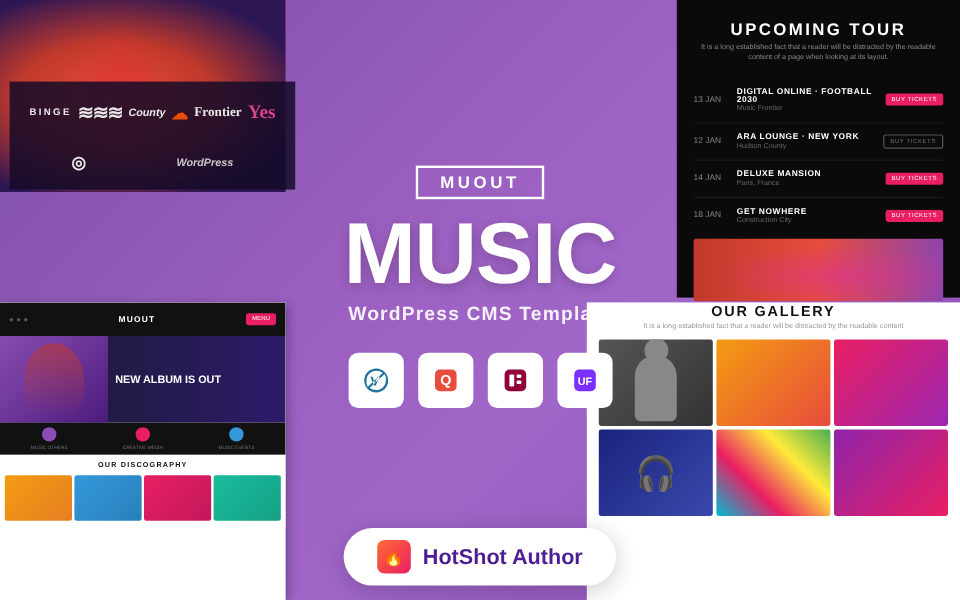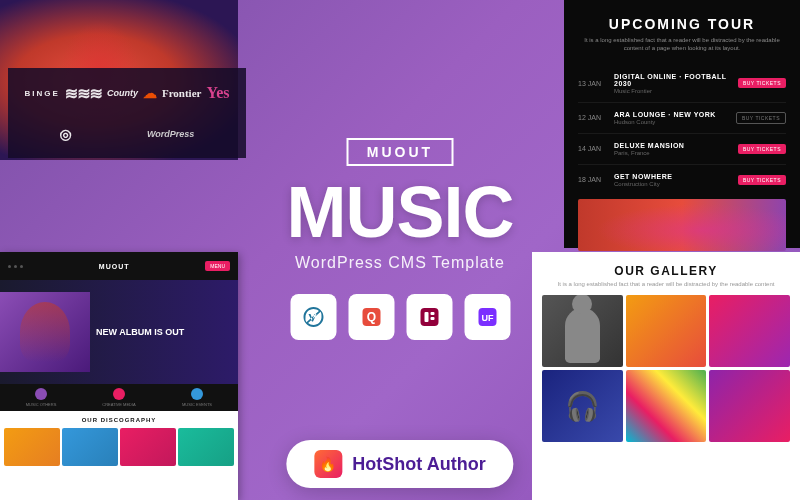--- a/index.html
+++ b/index.html
@@ -136,24 +136,24 @@
     .tour-btn.sold {
       background: transparent;
       border: 1px solid #555;
       color: #777;
     }
 
     
     .right-bottom-panel {
       position: absolute;
       bottom: 0; right: 0;
-      width: 268px;
+      width: 311px;
       height: 248px;
       background: white;
-      padding: 12px 10px;
+      padding: 0 10px;
     }
     .gallery-title {
       text-align: center;
       font-size: 12px;
       font-weight: 800;
       color: #111;
       letter-spacing: 1.5px;
       margin-bottom: 3px;
     }
     .gallery-subtitle {
@@ -233,21 +233,21 @@
     }
     .preview-btn {
       background: #e91e63;
       color: white;
       font-size: 5px;
       padding: 2px 5px;
       border-radius: 2px;
     }
     .preview-hero {
       background: linear-gradient(to right, #1a1a2e, #2d1b69);
-      height: 104px;
+      height: 72px;
       position: relative;
       overflow: hidden;
       display: flex;
       align-items: center;
     }
     .preview-hero-img {
       width: 90px; height: 80px;
       background: linear-gradient(135deg, #8b4db5, #4a1a7a);
       flex-shrink: 0;
       position: relative;
@@ -342,21 +342,21 @@
       font-size: 72px;
       font-weight: 900;
       line-height: 1;
       letter-spacing: -1px;
       margin-bottom: 6px;
       text-shadow: 0 2px 10px rgba(0,0,0,0.2);
     }
     .subtitle {
       color: rgba(255,255,255,0.9);
       font-size: 16px;
-      font-weight: 400;
+      font-weight: 700;
       letter-spacing: 1px;
       margin-bottom: 22px;
     }
     .tech-icons {
       display: flex;
       justify-content: center;
       gap: 12px;
       margin-bottom: 22px;
     }
     .tech-icon-wrap {

